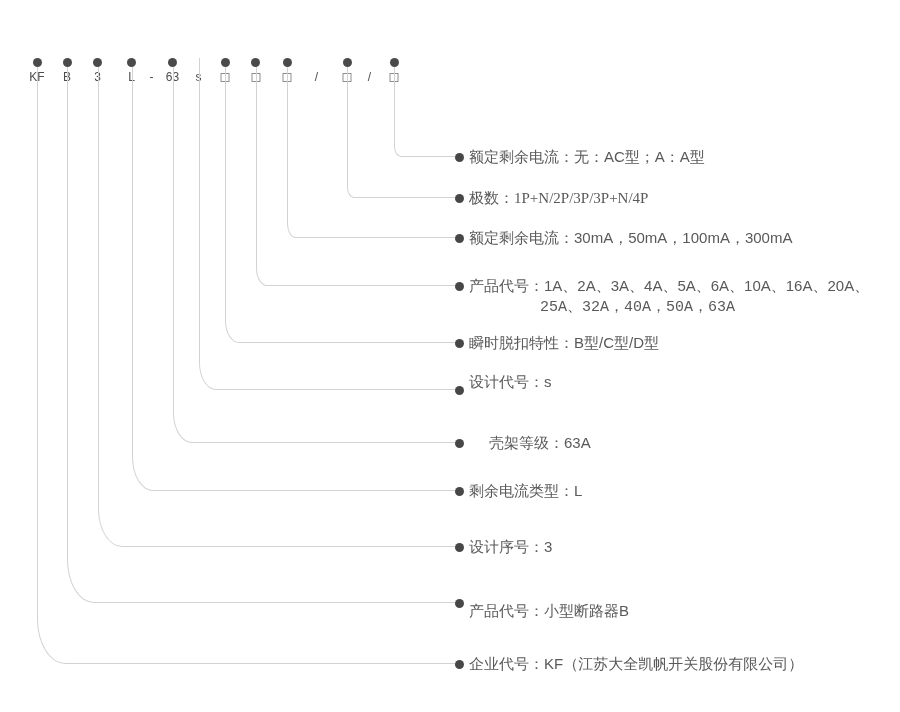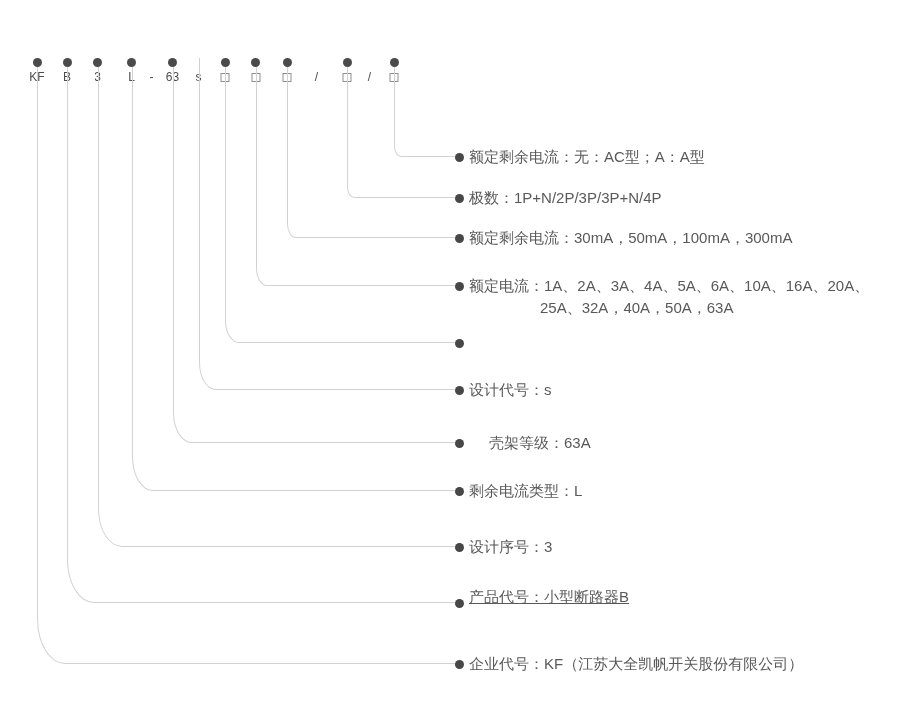--- a/index.html
+++ b/index.html
@@ -36,21 +36,21 @@
     <div class="topdot" style="left: 32.5px; top: 58px;"></div>
     <div class="conn" style="left: 37px; top: 67px; width: 418px; height: 597px; border-bottom-left-radius: 28px 45px;"></div>
     <div class="bullet" style="left: 455px; top: 659.5px;"></div>
     <div class="label" style="left: 469px; top: 653px;">
       <div>企业代号：KF（江苏大全凯帆开关股份有限公司）</div>
     </div>
     <div class="code" style="left: 67px;">B</div>
     <div class="topdot" style="left: 62.5px; top: 58px;"></div>
     <div class="conn" style="left: 67px; top: 67px; width: 388px; height: 536px; border-bottom-left-radius: 27px 43px;"></div>
     <div class="bullet" style="left: 455px; top: 598.5px;"></div>
-    <div class="label" style="left: 469px; top: 586px; text-decoration: underline;">
+    <div class="label" style="left: 469px; top: 600px;">
       <div>产品代号：小型断路器B</div>
     </div>
     <div class="code" style="left: 97.5px;">3</div>
     <div class="topdot" style="left: 93px; top: 58px;"></div>
     <div class="conn" style="left: 97.5px; top: 67px; width: 357.5px; height: 480px; border-bottom-left-radius: 24px 38px;"></div>
     <div class="bullet" style="left: 455px; top: 542.5px;"></div>
     <div class="label" style="left: 469px; top: 536px;">
       <div>设计序号：3</div>
     </div>
     <div class="code" style="left: 131.5px;">L</div>
@@ -64,56 +64,59 @@
     <div class="code" style="left: 172.5px;">63</div>
     <div class="topdot" style="left: 168px; top: 58px;"></div>
     <div class="conn" style="left: 172.5px; top: 67px; width: 282.5px; height: 376px; border-bottom-left-radius: 19px 30px;"></div>
     <div class="bullet" style="left: 455px; top: 438.5px;"></div>
     <div class="label" style="left: 489px; top: 432px;">
       <div>壳架等级：63A</div>
     </div>
     <div class="code" style="left: 198.5px;">s</div>
     <div class="conn" style="left: 198.5px; top: 58px; width: 256.5px; height: 332px; border-bottom-left-radius: 17px 27px;"></div>
     <div class="bullet" style="left: 455px; top: 385.5px;"></div>
-    <div class="label" style="left: 469px; top: 379px;">
+    <div class="label" style="left: 469px; top: 371px;">
       <div>设计代号：s</div>
     </div>
     <div class="code" style="left: 225px;">
       <span class="sq"></span>
     </div>
     <div class="topdot" style="left: 220.5px; top: 58px;"></div>
     <div class="conn" style="left: 225px; top: 67px; width: 230px; height: 276px; border-bottom-left-radius: 14px 22px;"></div>
     <div class="bullet" style="left: 455px; top: 338.5px;"></div>
+    <div class="label" style="left: 469px; top: 332px;">
+      <div>瞬时脱扣特性：B型/C型/D型</div>
+    </div>
     <div class="code" style="left: 255.5px;">
       <span class="sq"></span>
     </div>
     <div class="topdot" style="left: 251px; top: 58px;"></div>
     <div class="conn" style="left: 255.5px; top: 67px; width: 199.5px; height: 219px; border-bottom-left-radius: 11px 18px;"></div>
     <div class="bullet" style="left: 455px; top: 281.5px;"></div>
     <div class="label" style="left: 469px; top: 275px;">
-      <div>额定电流：1A、2A、3A、4A、5A、6A、10A、16A、20A、</div>
-      <div style="padding-left: 71px;">25A、32A，40A，50A，63A</div>
+      <div>产品代号：1A、2A、3A、4A、5A、6A、10A、16A、20A、</div>
+      <div style="padding-left: 71px; font-family: Liberation Mono, monospace;">25A、32A，40A，50A，63A</div>
     </div>
     <div class="code" style="left: 287px;">
       <span class="sq"></span>
     </div>
     <div class="topdot" style="left: 282.5px; top: 58px;"></div>
     <div class="conn" style="left: 287px; top: 67px; width: 168px; height: 171px; border-bottom-left-radius: 9px 14px;"></div>
     <div class="bullet" style="left: 455px; top: 233.5px;"></div>
     <div class="label" style="left: 469px; top: 227px;">
       <div>额定剩余电流：30mA，50mA，100mA，300mA</div>
     </div>
     <div class="code" style="left: 316.5px;">/</div>
     <div class="code" style="left: 347px;">
       <span class="sq"></span>
     </div>
     <div class="topdot" style="left: 342.5px; top: 58px;"></div>
     <div class="conn" style="left: 347px; top: 67px; width: 108px; height: 131px; border-bottom-left-radius: 7px 11px;"></div>
     <div class="bullet" style="left: 455px; top: 193.5px;"></div>
-    <div class="label" style="left: 469px; top: 187px;">
+    <div class="label" style="left: 469px; top: 187px; font-family: Liberation Serif, serif;">
       <div>极数：1P+N/2P/3P/3P+N/4P</div>
     </div>
     <div class="code" style="left: 369.5px;">/</div>
     <div class="code" style="left: 394px;">
       <span class="sq"></span>
     </div>
     <div class="topdot" style="left: 389.5px; top: 58px;"></div>
     <div class="conn" style="left: 394px; top: 67px; width: 61px; height: 90px; border-bottom-left-radius: 7px 11px;"></div>
     <div class="bullet" style="left: 455px; top: 152.5px;"></div>
     <div class="label" style="left: 469px; top: 146px;">

